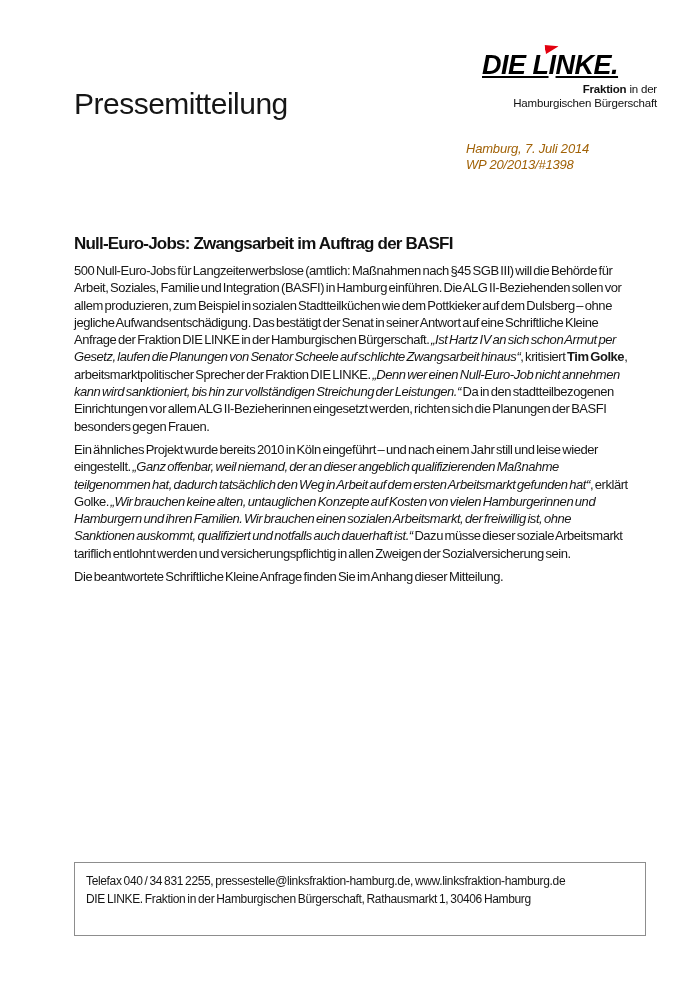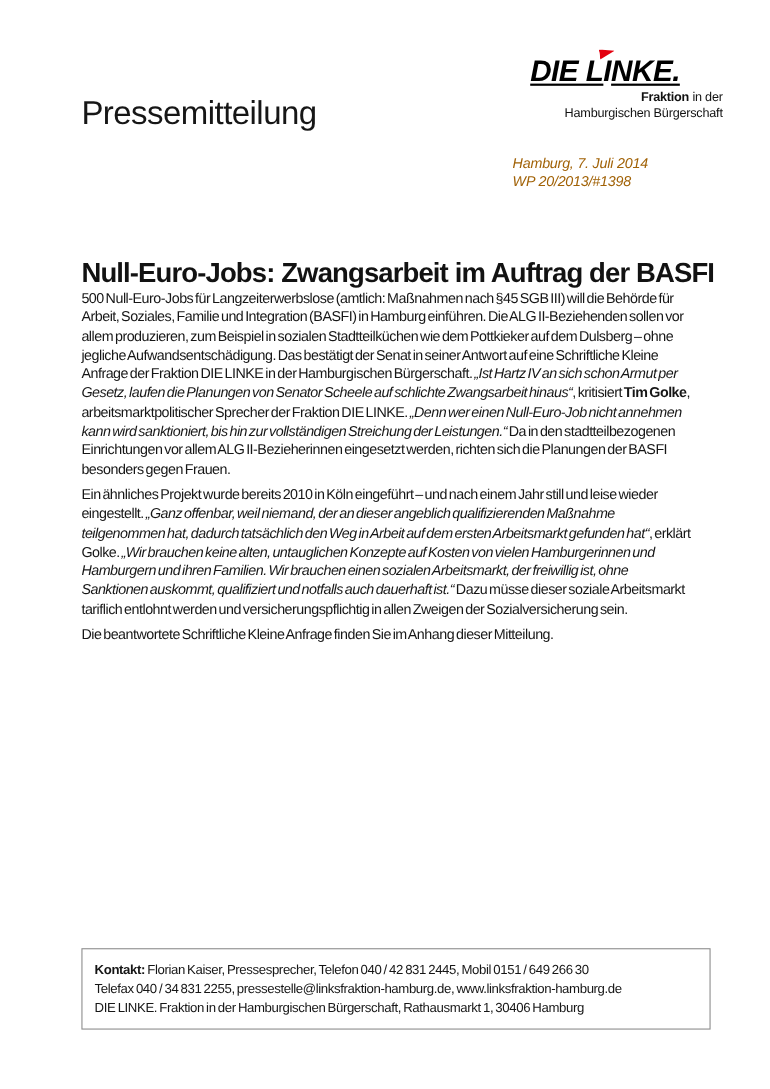--- a/index.html
+++ b/index.html
@@ -72,21 +72,21 @@
     letter-spacing: -0.2px;
     color: #a16207;
     font-style: italic;
   }
 
   
   .headline {
     position: absolute;
     left: 74px;
     top: 235px;
-    font-size: 25px;
+    font-size: 17px;
     font-weight: 700;
     letter-spacing: -0.8px;
     line-height: 1.1;
     color: #121212;
     white-space: nowrap;
   }
   .article {
     position: absolute;
     left: 74px;
     top: 262px;
@@ -145,18 +145,17 @@
 
   <div class="headline">Null-Euro-Jobs: Zwangsarbeit im Auftrag der BASFI</div>
 
   <div class="article">
       <p><span class="normal">500 Null-Euro-Jobs für Langzeiterwerbslose (amtlich: Maßnahmen nach §45 SGB III) will die Behörde für Arbeit, Soziales, Familie und Integration (BASFI) in Hamburg einführen. Die ALG II-Beziehenden sollen vor allem produzieren, zum Beispiel in sozialen Stadtteilküchen wie dem Pottkieker auf dem Dulsberg – ohne jegliche Aufwandsentschädigung. Das bestätigt der Senat in seiner Antwort auf eine Schriftliche Kleine Anfrage der Fraktion DIE LINKE in der Hamburgischen Bürgerschaft. </span><span class="italic">„Ist Hartz IV an sich schon Armut per Gesetz, laufen die Planungen von Senator Scheele auf schlichte Zwangsarbeit hinaus“</span><span class="normal">, kritisiert </span><span class="bold">Tim Golke</span><span class="normal">, arbeitsmarktpolitischer Sprecher der Fraktion DIE LINKE. </span><span class="italic">„Denn wer einen Null-Euro-Job nicht annehmen kann wird sanktioniert, bis hin zur vollständigen Streichung der Leistungen.“</span><span class="normal"> Da in den stadtteilbezogenen Einrichtungen vor allem ALG II-Bezieherinnen eingesetzt werden, richten sich die Planungen der BASFI besonders gegen Frauen.</span></p>
       <p><span class="normal">Ein ähnliches Projekt wurde bereits 2010 in Köln eingeführt – und nach einem Jahr still und leise wieder eingestellt. </span><span class="italic">„Ganz offenbar, weil niemand, der an dieser angeblich qualifizierenden Maßnahme teilgenommen hat, dadurch tatsächlich den Weg in Arbeit auf dem ersten Arbeitsmarkt gefunden hat“</span><span class="normal">, erklärt Golke. </span><span class="italic">„Wir brauchen keine alten, untauglichen Konzepte auf Kosten von vielen Hamburgerinnen und Hamburgern und ihren Familien. Wir brauchen einen sozialen Arbeitsmarkt, der freiwillig ist, ohne Sanktionen auskommt, qualifiziert und notfalls auch dauerhaft ist.“</span><span class="normal"> Dazu müsse dieser soziale Arbeitsmarkt tariflich entlohnt werden und versicherungspflichtig in allen Zweigen der Sozialversicherung sein.</span></p>
       <p><span class="normal">Die beantwortete Schriftliche Kleine Anfrage finden Sie im Anhang dieser Mitteilung.</span></p>
     </div>
 
   <div class="footer-box">
-      <div class="footer-line"><span class="bold">Kontakt:</span><span class="normal"> Florian Kaiser, Pressesprecher, Telefon 040 / 42 831 2445, Mobil 0151 / 649 266 30</span></div>
       <div class="footer-line"><span class="normal">Telefax 040 / 34 831 2255, pressestelle@linksfraktion-hamburg.de, www.linksfraktion-hamburg.de</span></div>
       <div class="footer-line"><span class="normal">DIE LINKE. Fraktion in der Hamburgischen Bürgerschaft, Rathausmarkt 1, 30406 Hamburg</span></div>
     </div>
 
 </div>
 
 </body></html>

